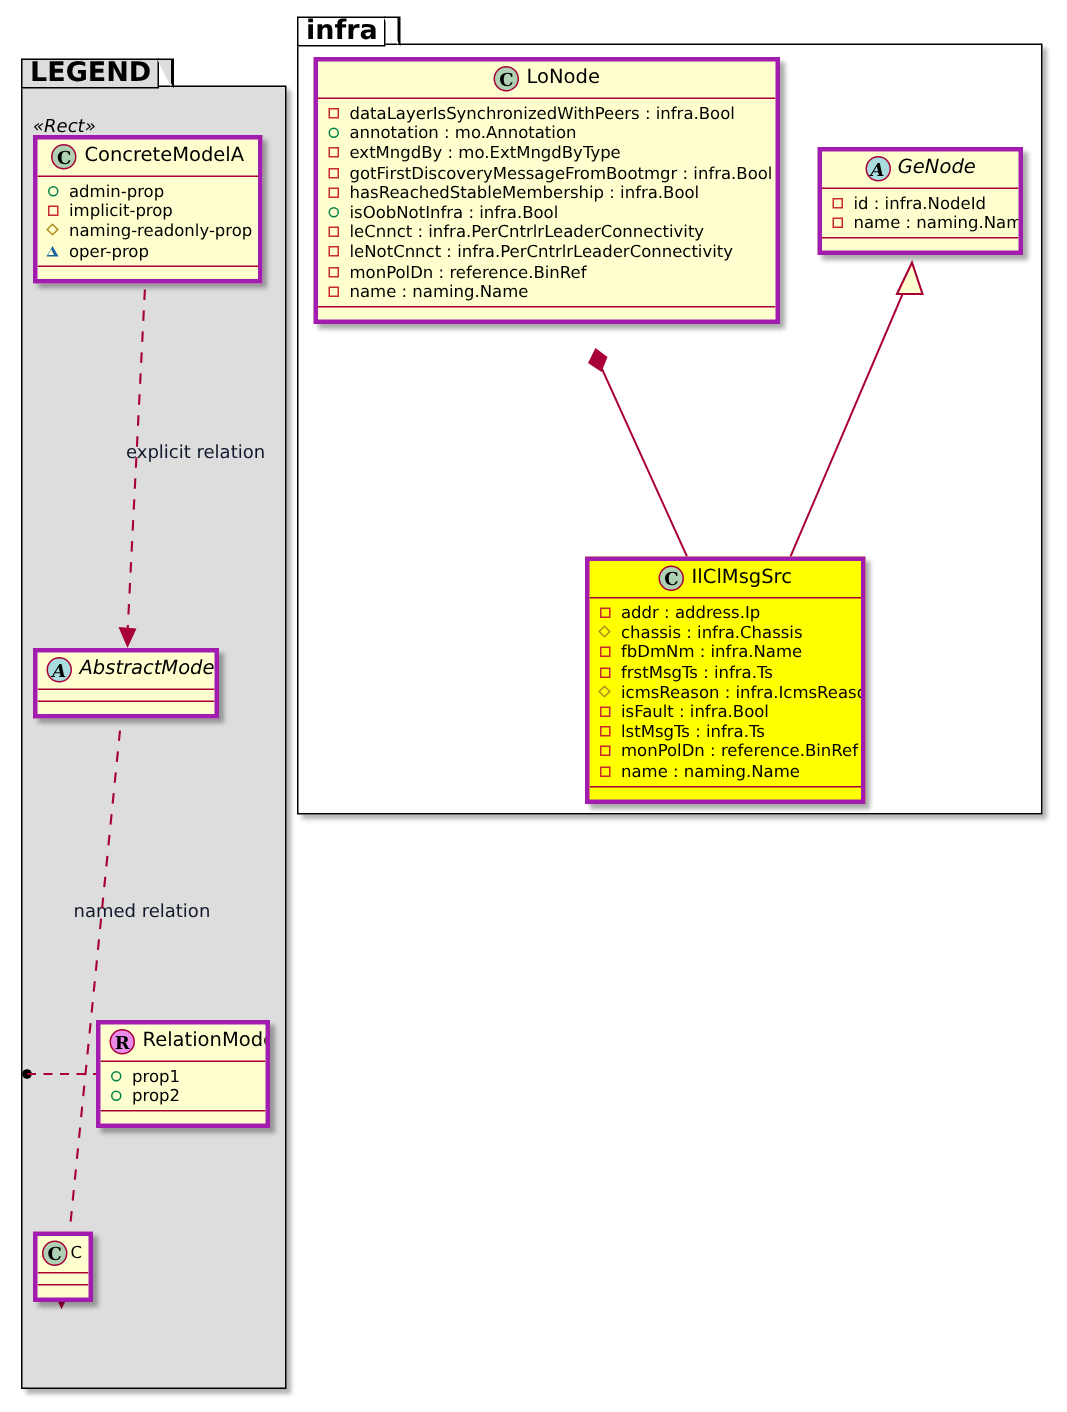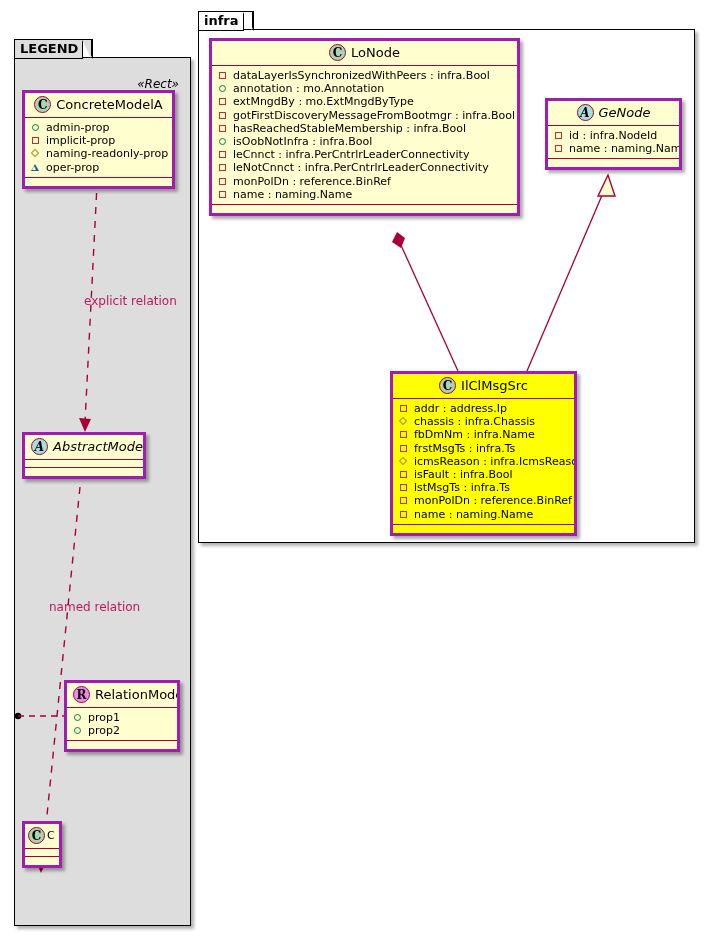--- a/index.html
+++ b/index.html
@@ -24,21 +24,21 @@
     height: 941px;
   }
 
   
   .pkg-tab {
     position: absolute;
     box-sizing: border-box;
     border: 1px solid #000000;
     background: #DDDDDD;
     font-weight: bold;
-    font-size: 13px;
+    font-size: 18px;
     line-height: 18px;
     padding: 0 4px 0 5px;
     white-space: nowrap;
     z-index: 4;
   }
   .pkg-tab.white { background: #FFFFFF; }
   .pkg-tab .fold {
     position: absolute;
     right: -11px;
     top: -1px;
@@ -171,35 +171,35 @@
     vertical-align: middle;
     margin-right: 5px;
     box-sizing: border-box;
     color: #000000;
   }
   .spot.c { background: #ADD1B2; border: 1.4px solid #A80036; }
   .spot.a { background: #A9DCDF; border: 1.4px solid #A80036; font-style: italic; }
   .spot.r { background: #E98BE9; border: 1.4px solid #A80036; }
 
   .stereo {
-    text-align: right;
+    text-align: left;
     font-style: italic;
     font-size: 12px;
     position: absolute;
     z-index: 5;
     white-space: nowrap;
     color: #000000;
   }
 
   .edge-label {
     position: absolute;
     font-size: 12px;
     white-space: nowrap;
     z-index: 5;
-    color: #be185d;
+    color: #0f172a;
     overflow: hidden;
   }
 
   svg.lines {
     position: absolute;
     left: 0; top: 0;
     width: 711px;
     height: 941px;
     z-index: 5;
     pointer-events: none;

